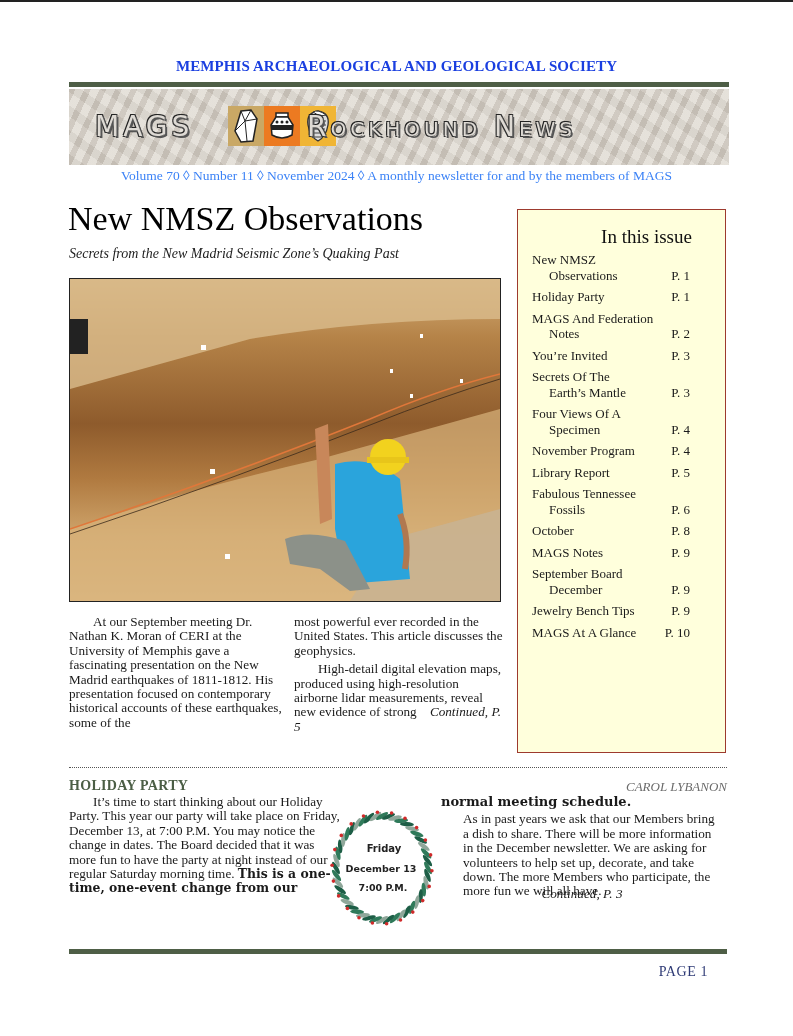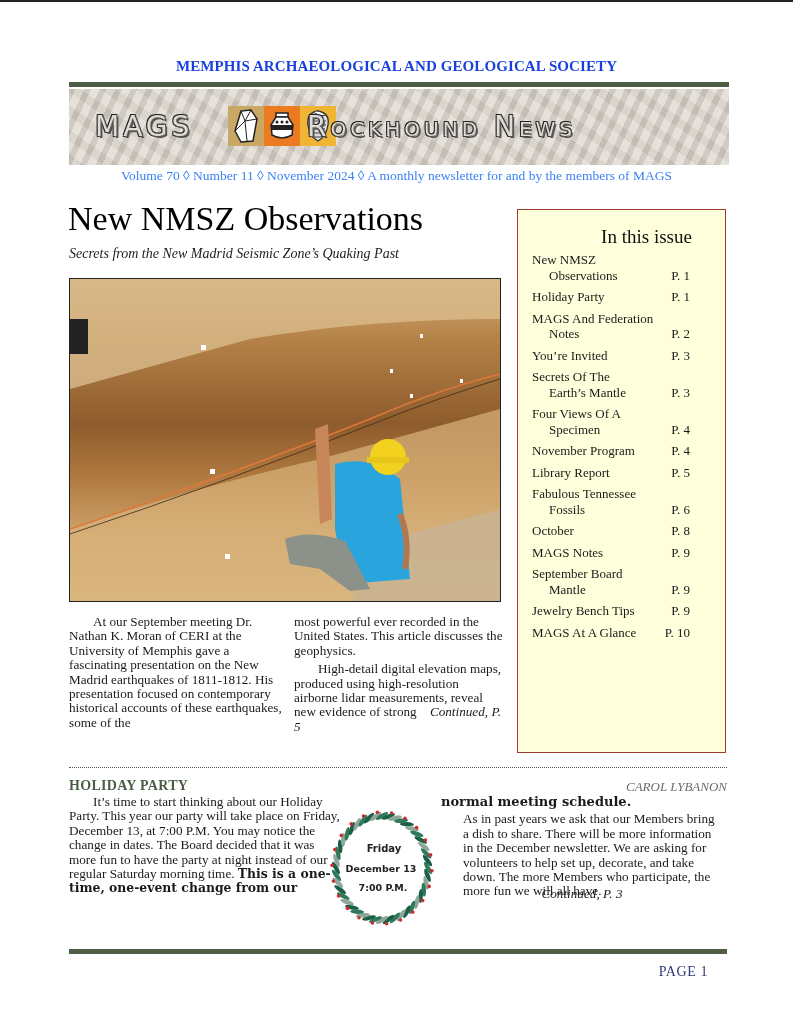--- a/index.html
+++ b/index.html
@@ -215,21 +215,21 @@
       <div class="toc-item">
         <span class="t1">October</span>
         <span class="pg">P. 8</span>
       </div>
       <div class="toc-item">
         <span class="t1">MAGS Notes</span>
         <span class="pg">P. 9</span>
       </div>
       <div class="toc-item">
         <span class="t1">September Board</span>
-        <span class="t2">Mantle</span>
+        <span class="t2">December</span>
         <span class="pg">P. 9</span>
       </div>
       <div class="toc-item">
         <span class="t1">Jewelry Bench Tips</span>
         <span class="pg">P. 9</span>
       </div>
       <div class="toc-item">
         <span class="t1">MAGS At A Glance</span>
         <span class="pg">P. 10</span>
       </div>

